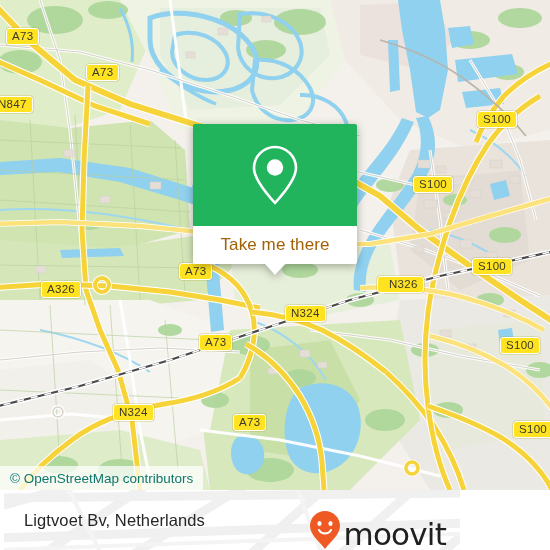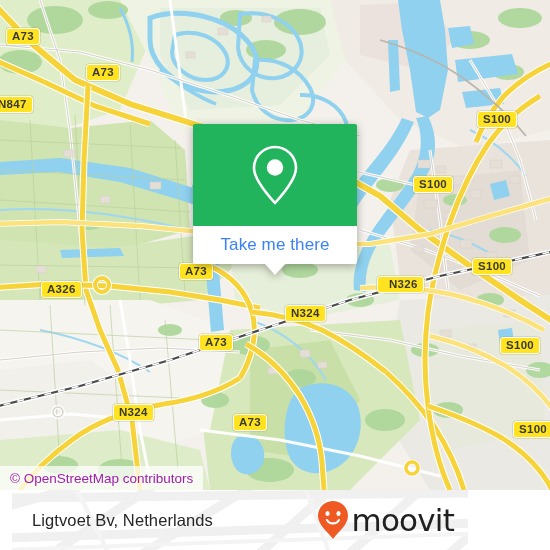--- a/index.html
+++ b/index.html
@@ -16,21 +16,21 @@
   .map-svg { position:absolute; left:0; top:0; width:550px; height:490px; display:block; }
 
   
   .shield {
     position:absolute;
     background:#ffe320;
     border:1.5px solid #ffffff;
     border-radius:3px;
     color:#3a3a28;
     font-size:11.5px;
-    font-weight:bold;
+    font-weight:normal;
     letter-spacing:0.3px;
     padding:1px 5px 2px 5px;
     line-height:12px;
     white-space:nowrap;
     font-family:"Liberation Sans", sans-serif;
     box-shadow:0 0 0 0.5px rgba(170,150,20,0.45);
   }
 
   
   #poi-card {
@@ -47,64 +47,64 @@
     display:flex; align-items:center; justify-content:center;
   }
   #card-bottom {
     background:#ffffff;
     height:38px;
     border-radius:0 0 2px 2px;
     display:flex; align-items:center; justify-content:center;
     position:relative;
   }
   #card-label {
-    color:#3b82f6;
+    color:#a16207;
     font-size:17px;
     letter-spacing:0.1px;
     font-family:"Liberation Sans", sans-serif;
   }
   #card-tail {
     position:absolute;
     left:50%; margin-left:-10px; bottom:-11px;
     width:0; height:0;
     border-left:10px solid transparent;
     border-right:10px solid transparent;
     border-top:11px solid #ffffff;
   }
 
   
   #osm-attrib {
     position:absolute; left:0; top:466px;
     height:24px;
     padding:0 10px 0 10px;
     display:flex; align-items:center;
     background:rgba(255,255,255,0.72);
-    color:#a21caf;
+    color:#0f766e;
     font-size:13.5px;
     z-index:30;
     font-family:"Liberation Sans", sans-serif;
     text-align:right;
   }
 
   
   #footer {
-    position:absolute; left:12px; top:490px; width:456px; height:60px;
+    position:absolute; left:4px; top:490px; width:456px; height:60px;
     background:#bef264; overflow:hidden;
   }
   .footer-watermark { position:absolute; left:0; top:-0px; width:550px; height:60px; opacity:1; }
   #footer-title {
     position:absolute; left:20px; top:0; height:60px;
     display:flex; align-items:center;
     font-size:16.5px; color:#262626; letter-spacing:0.1px;
     z-index:3;
     font-family:"Liberation Sans", sans-serif;
   }
   #footer-logo {
     position:absolute; right:14px; top:0; height:60px;
-    display:flex; align-items:center; gap:3px; z-index:3;
+    display:flex; align-items:flex-end; gap:3px; z-index:3;
   }
   #logo-word {
     font-size:31px; color:#20201f; letter-spacing:-0.8px;
     font-family:"DejaVu Sans", sans-serif; font-weight:400;
     line-height:31px;
   }
 </style>
 </head>
 <body>
 

